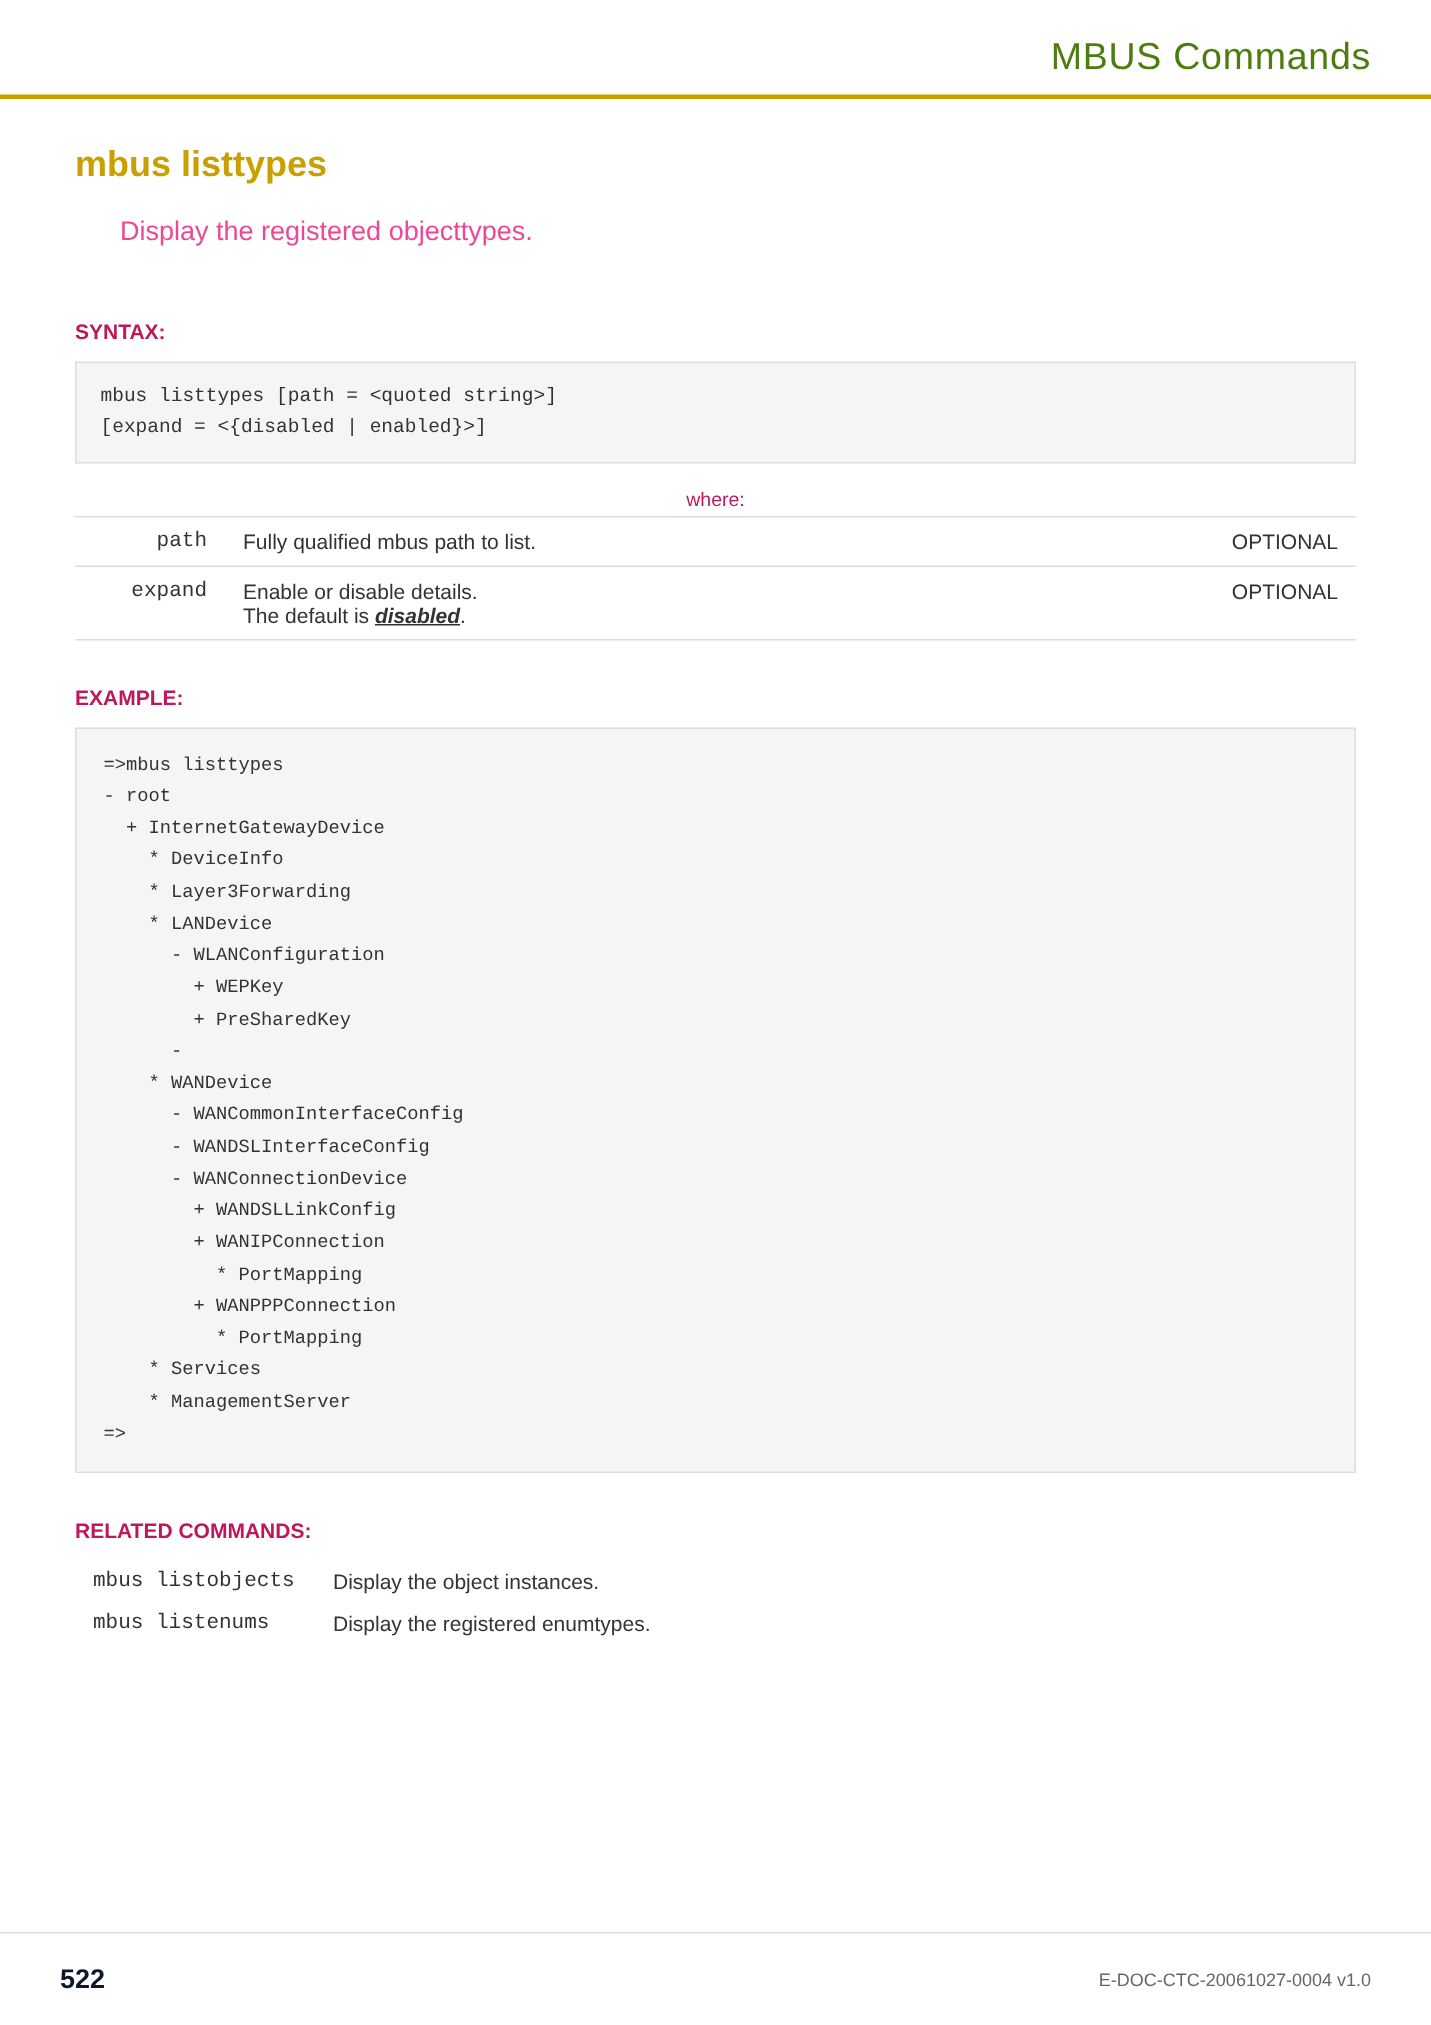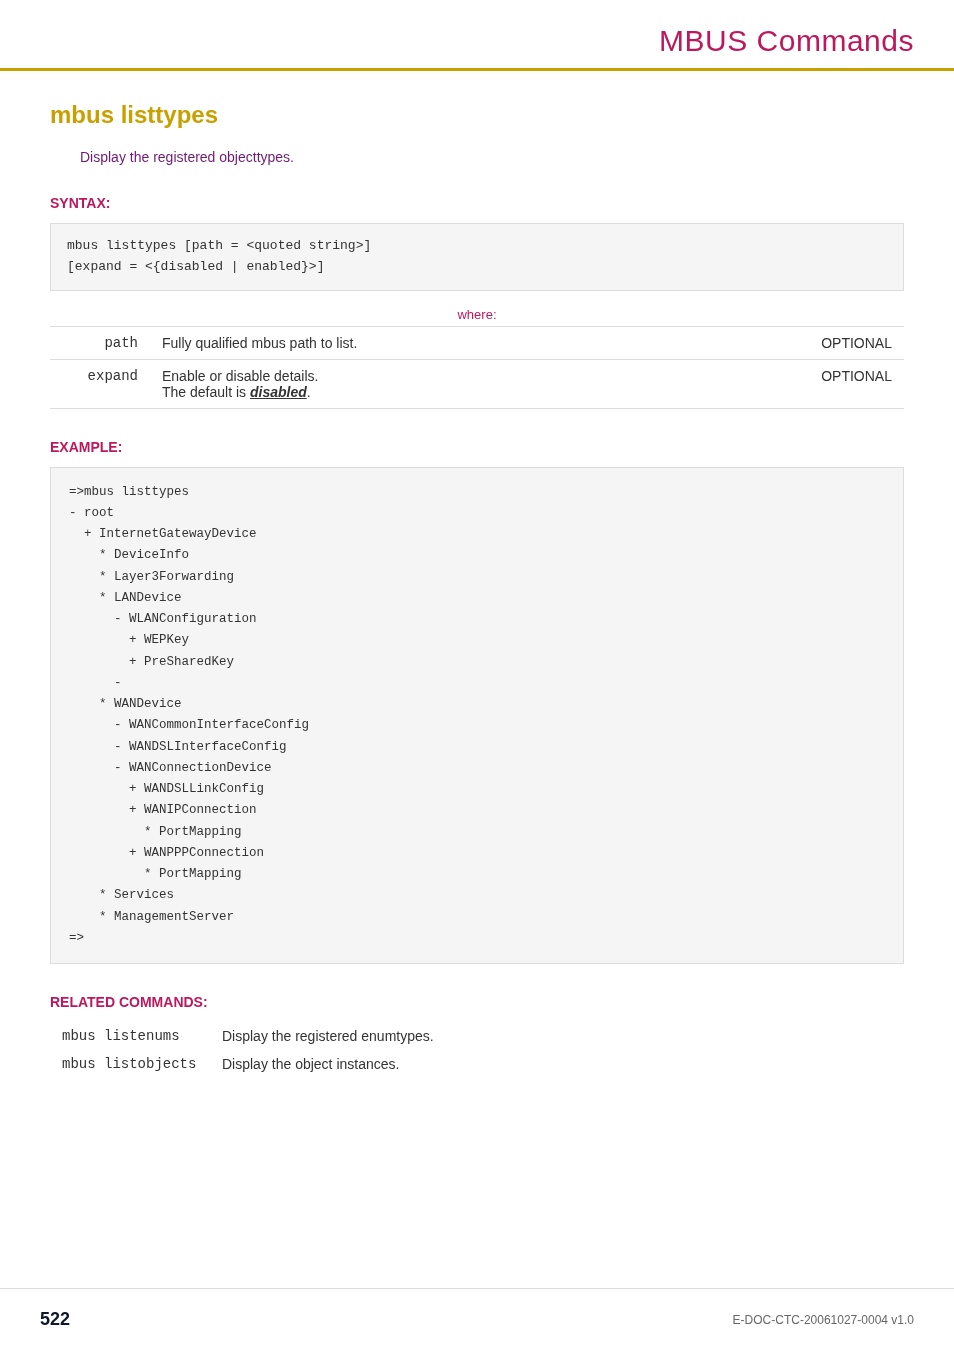--- a/index.html
+++ b/index.html
@@ -21,45 +21,45 @@
     
     .header {
       display: flex;
       justify-content: flex-end;
       align-items: flex-start;
       padding: 24px 40px 10px 40px;
       border-bottom: 3px solid #c8a000;
     }
 
     .header-title {
-      font-size: 30px;
+      font-size: 25px;
       font-weight: normal;
-      color: #be185d;
+      color: #4d7c0f;
       letter-spacing: 0.5px;
     }
 
     
     .content {
       padding: 30px 50px 80px 50px;
     }
 
     
     .command-title {
       font-size: 24px;
       font-weight: bold;
       color: #c8a000;
       margin-bottom: 20px;
     }
 
     
     .description {
       margin-left: 30px;
-      margin-bottom: 30px;
-      font-size: 14px;
-      color: #701a75;
+      margin-bottom: 48px;
+      font-size: 18px;
+      color: #ec4899;
     }
 
     
     .section-header {
       font-size: 14px;
       font-weight: bold;
       color: #be185d;
       margin-bottom: 12px;
       margin-top: 10px;
     }
@@ -253,26 +253,26 @@
           * PortMapping
     * Services
     * ManagementServer
 =&gt;</div>
 
     <div class="section-header">RELATED COMMANDS:</div>
 
     <table class="related-table">
       <tbody>
           <tr>
+        <td class="related-cmd">mbus listobjects</td>
+        <td class="related-desc">Display the object instances.</td>
+      </tr>
+      <tr>
         <td class="related-cmd">mbus listenums</td>
         <td class="related-desc">Display the registered enumtypes.</td>
-      </tr>
-      <tr>
-        <td class="related-cmd">mbus listobjects</td>
-        <td class="related-desc">Display the object instances.</td>
       </tr>
     </tbody>
       </table>
 
   </div>
 
   <div class="footer">
     <span class="footer-page">522</span>
     <span class="footer-doc">E-DOC-CTC-20061027-0004 v1.0</span>
   </div>

